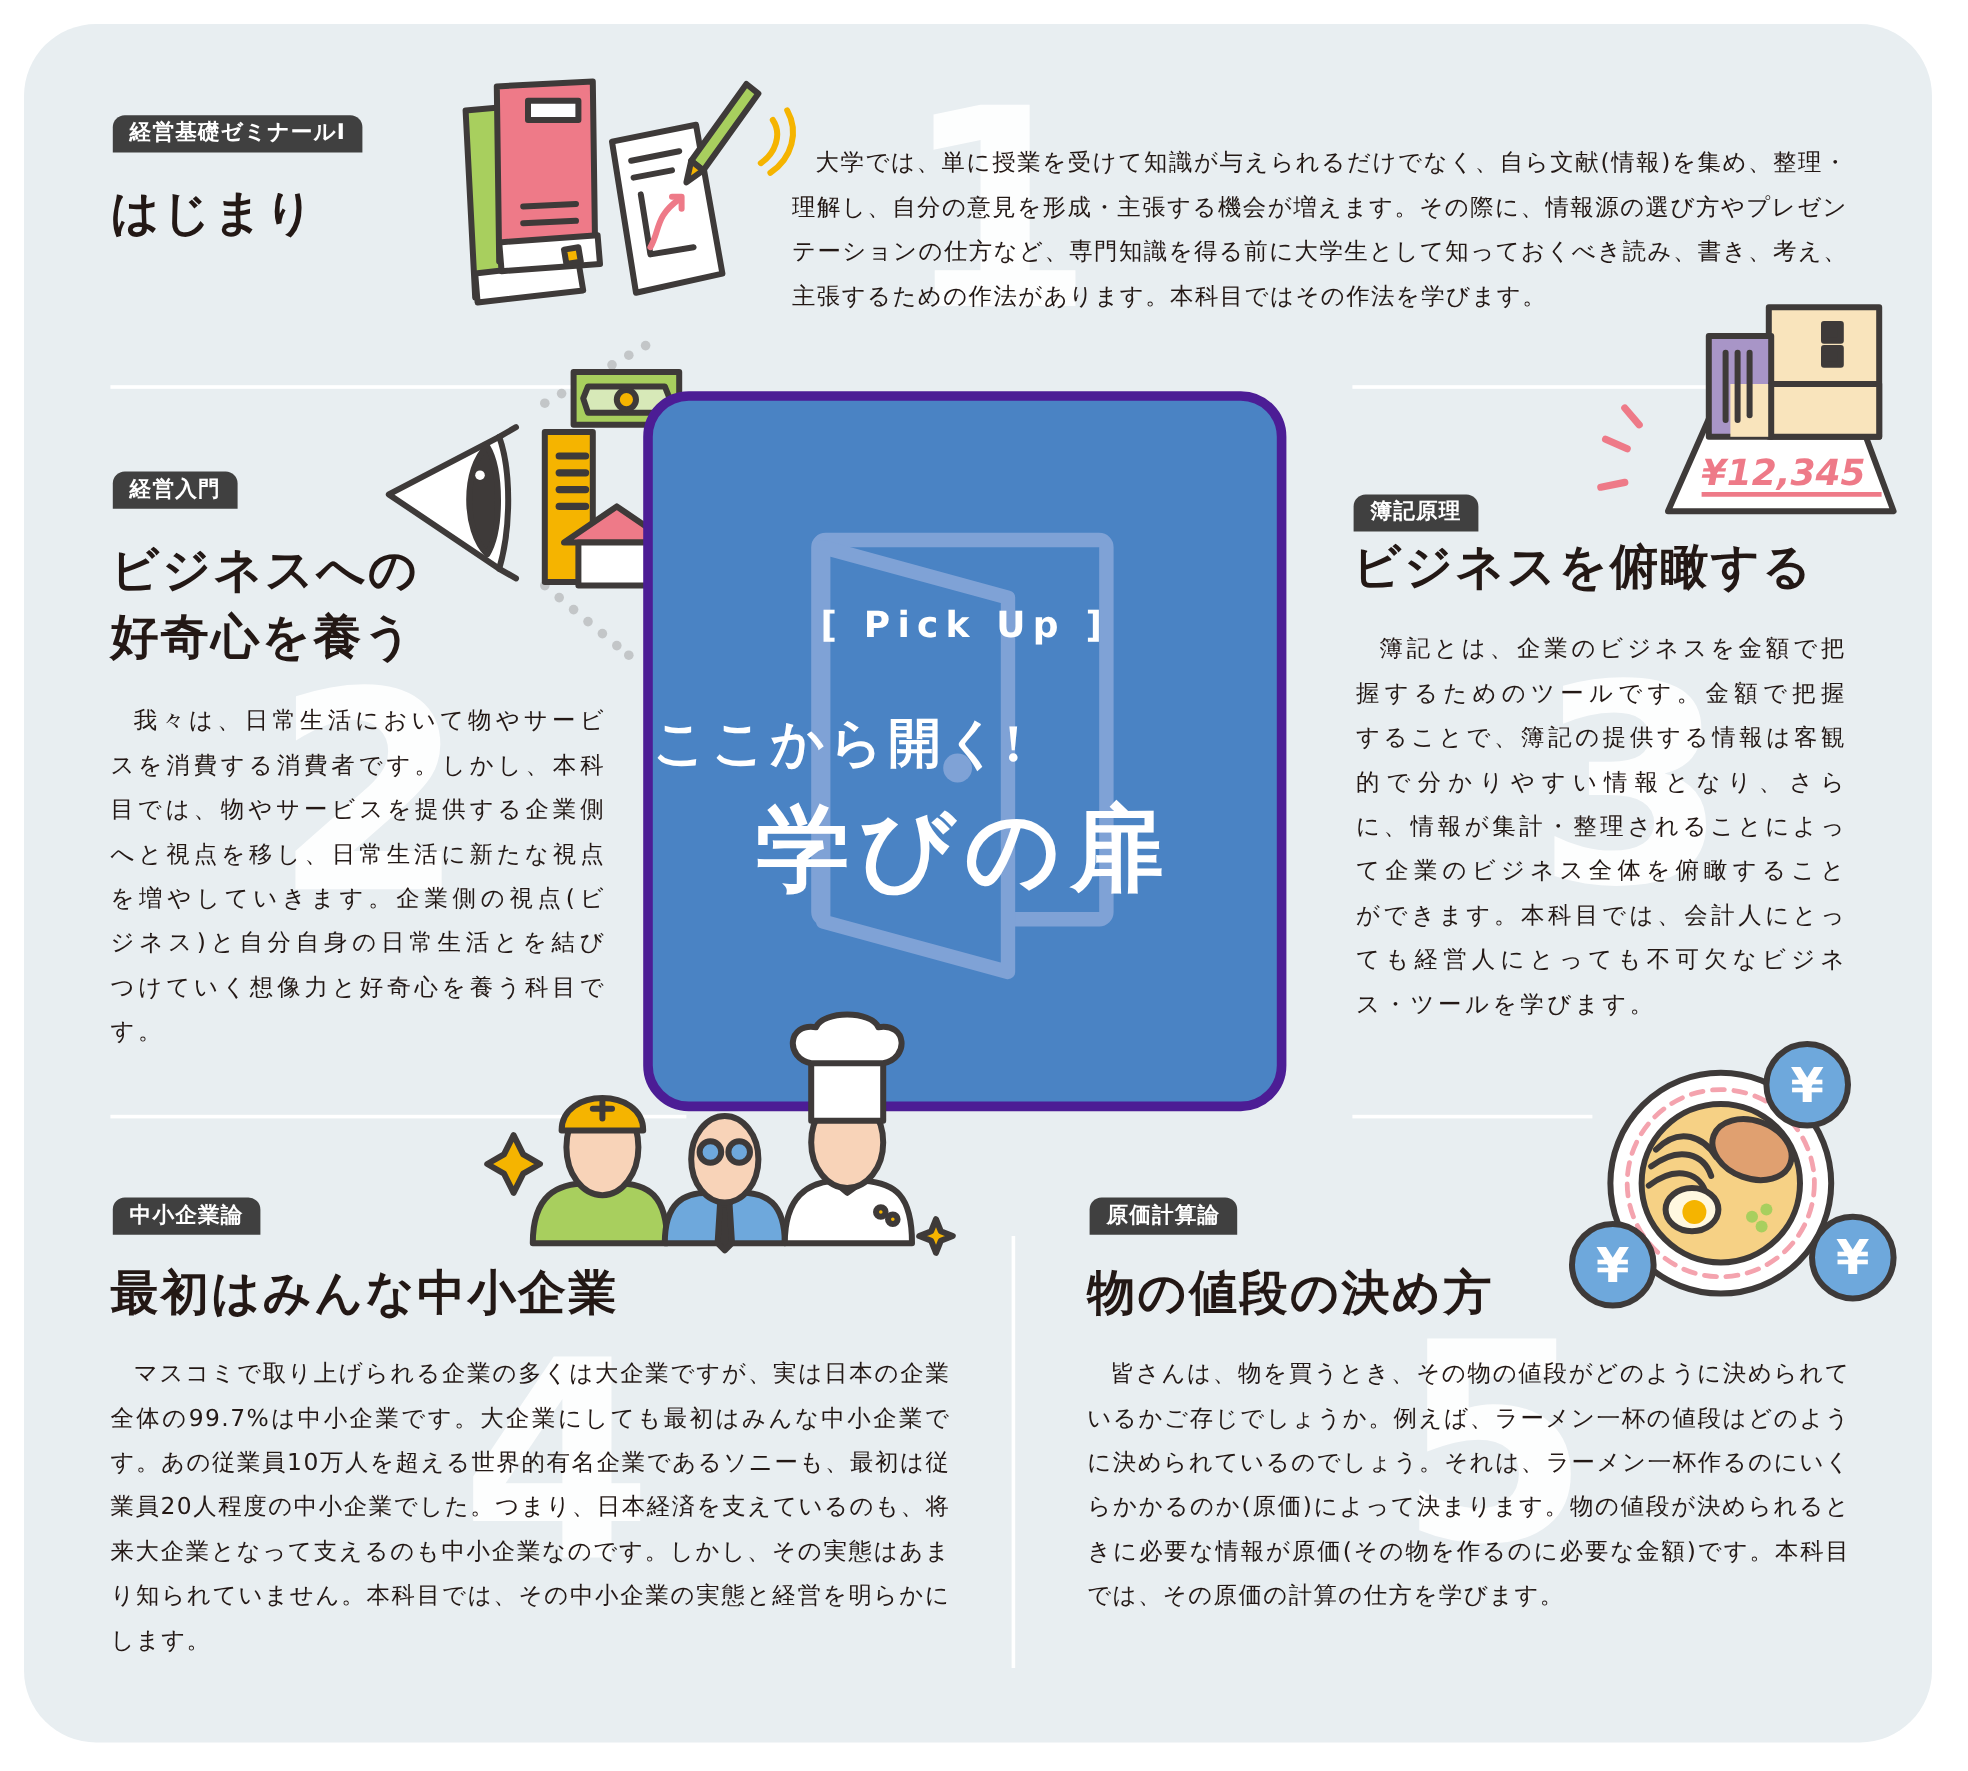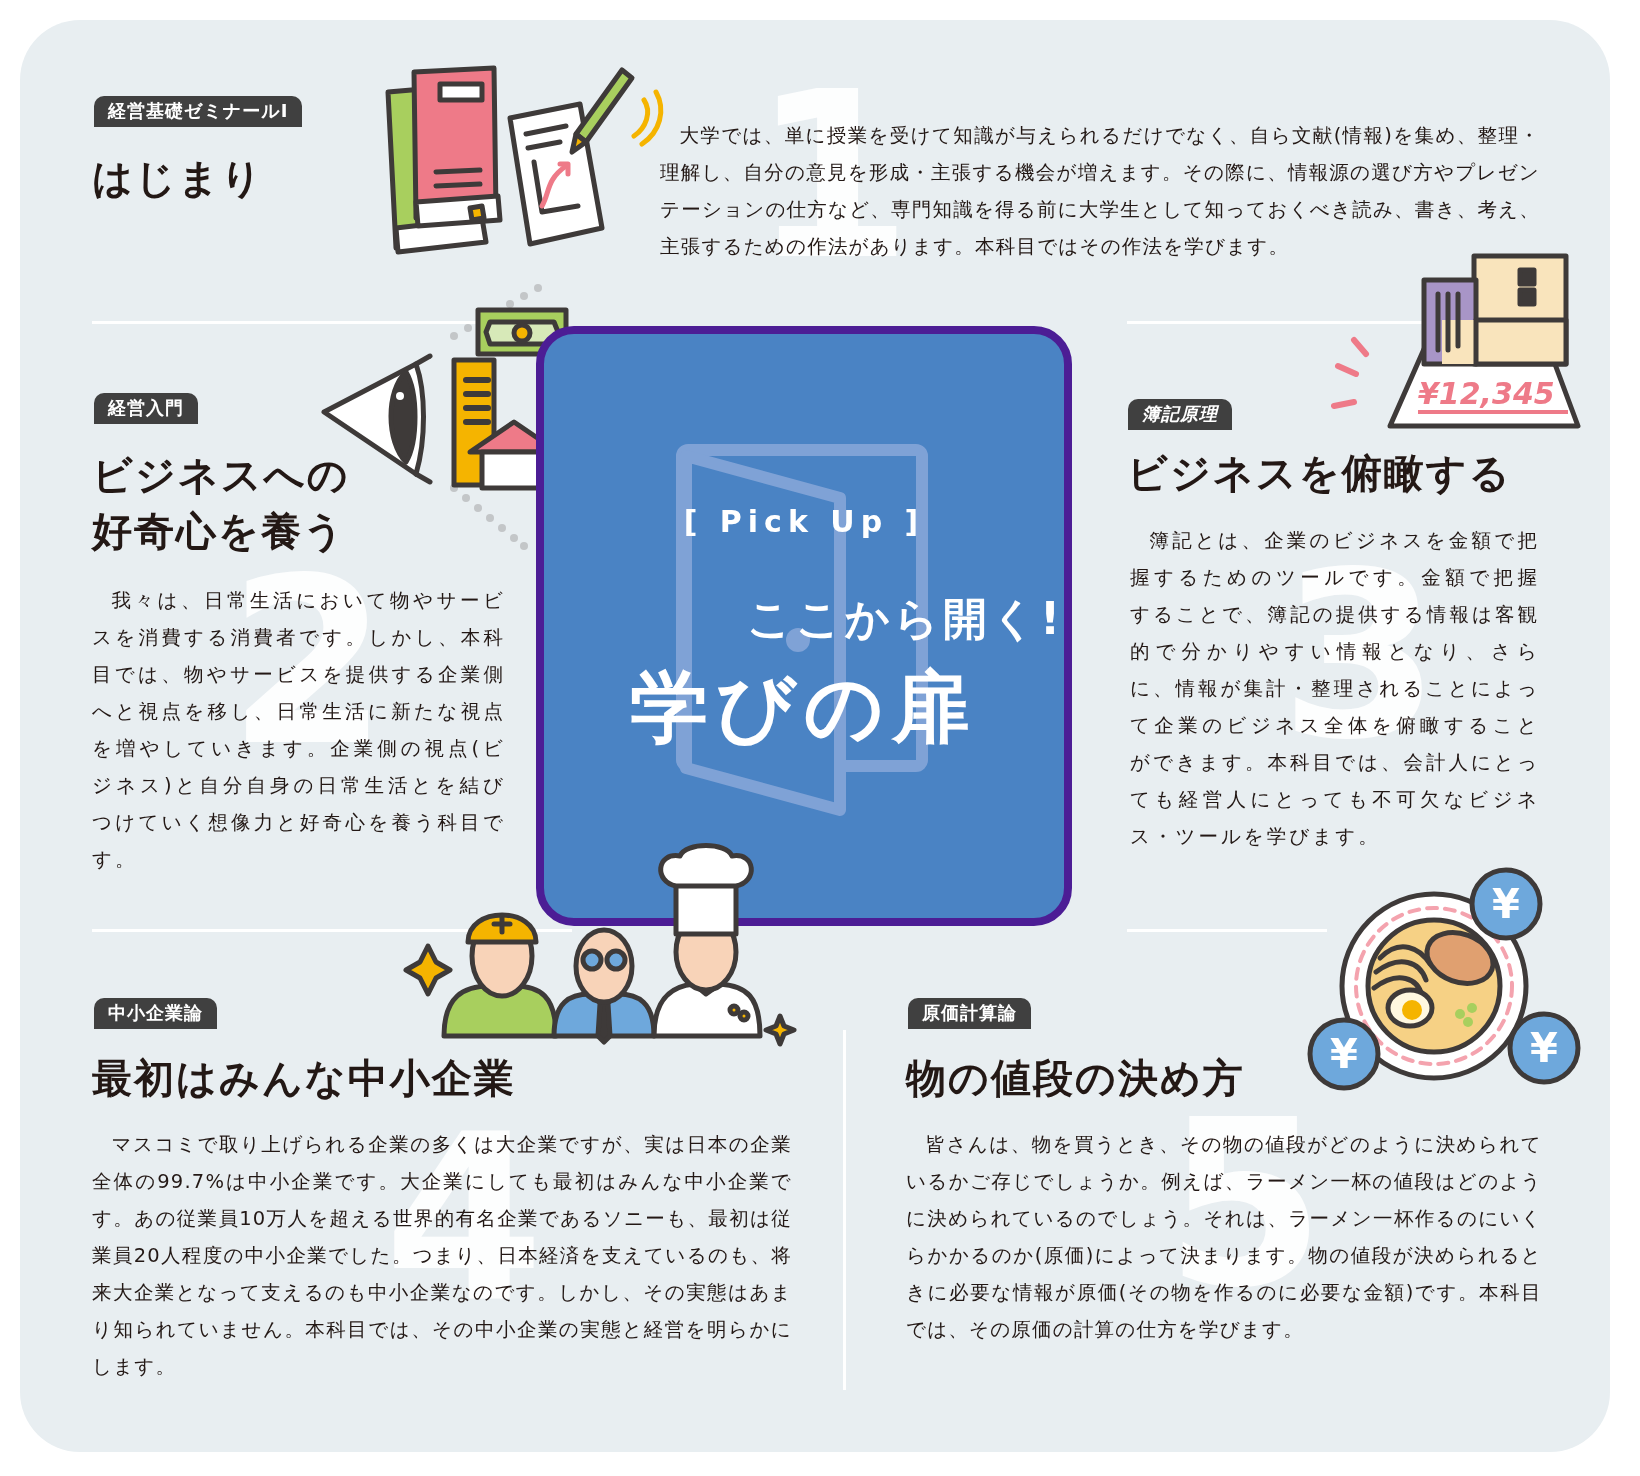--- a/index.html
+++ b/index.html
@@ -11,22 +11,22 @@
          padding: 4px 14px 5px 14px; border-radius: 10px 10px 0 0; letter-spacing: 1px; line-height: 22px; }
   .title { position: absolute; font-size: 40px; font-weight: bold; line-height: 56px; letter-spacing: 2px; color: #231815; white-space: nowrap; }
   .body { position: absolute; font-size: 19.5px; line-height: 37px; letter-spacing: 1.2px; color: #231815; text-align: justify; }
   .indent { text-indent: 1em; }
   .divider { position: absolute; background: #ffffff; }
   .bignum { position: absolute; color: #ffffff; font-weight: bold; font-family: "DejaVu Sans", sans-serif; opacity: 0.95; line-height: 1; }
   .pickup-box { position: absolute; left: 536px; top: 326px; width: 536px; height: 600px;
                 background: #4a83c4; border-radius: 38px; border: 8px solid #4c1d95; box-sizing: border-box; }
   .pickup-label { position: absolute; left: 0; width: 100%; top: 170px; text-align: center; color: #fff;
                   font-size: 30px; font-weight: bold; letter-spacing: 6px; }
-  .pickup-sub { position: absolute; left: 0; width: 100%; top: 256px; text-align: right; color: #fff;
-                font-size: 44px; font-weight: bold; letter-spacing: 4px; }
+  .pickup-sub { position: absolute; left: 0; width: 100%; top: 256px; text-align: left; color: #fff;
+                font-size: 44px; font-weight: bold; letter-spacing: 4px; font-family: Liberation Serif, serif; }
   .pickup-main { position: absolute; left: 0; width: 100%; top: 322px; text-align: center; color: #fff;
                  font-size: 78px; font-weight: bold; letter-spacing: 8px; }
   svg { position: absolute; overflow: visible; }
 </style>
 </head>
 <body>
 
 <div class="panel"></div>
 
 <div class="divider" style="left:92px; top:321px; width:444px; height:3px;"></div>
@@ -135,21 +135,21 @@
       <path d="M14 14 L168 56 L168 368 L14 326 Z" fill="#4a83c4"></path>
     </g>
     <circle cx="126" cy="198" r="12" fill="#7fa2d6"></circle>
   </svg>
   <div class="pickup-label">[ Pick Up ]</div>
   <div class="pickup-sub">ここから開く!</div>
   <div class="pickup-main">学びの扉</div>
 </div>
 
 <section>
-  <div class="tag" style="left:1128px; top:399px;font-style:italic;">簿記原理</div>
+  <div class="tag" style="left:1128px; top:412px;">簿記原理</div>
   <div class="title" style="left:1127px; top:445px;">ビジネスを俯瞰する</div>
   <div class="body indent" style="left:1130px; top:522px; width:410px; letter-spacing:3px;">簿記とは、企業のビジネスを金額で把握するためのツールです。金額で把握することで、簿記の提供する情報は客観的で分かりやすい情報となり、さらに、情報が集計・整理されることによって企業のビジネス全体を俯瞰することができます。本科目では、会計人にとっても経営人にとっても不可欠なビジネス・ツールを学びます。</div>
 
   <svg style="left:1384px; top:250px;" width="250" height="180" viewBox="0 0 250 180">
     <g stroke="#3e3a39" stroke-width="5" stroke-linejoin="round" stroke-linecap="round">
       <path d="M44 90 L162 90 L194 176 L6 176 Z" fill="#ffffff"></path>
       <rect x="90" y="6" width="92" height="108" fill="#f9e4bc"></rect>
       <rect x="40" y="30" width="52" height="84" fill="#a895c7"></rect>
       <rect x="58" y="70" width="58" height="44" fill="#f9e4bc" stroke="none"></rect>
       <path d="M92 70 L182 70 L182 114 L92 114 Z" fill="#f9e4bc"></path>

